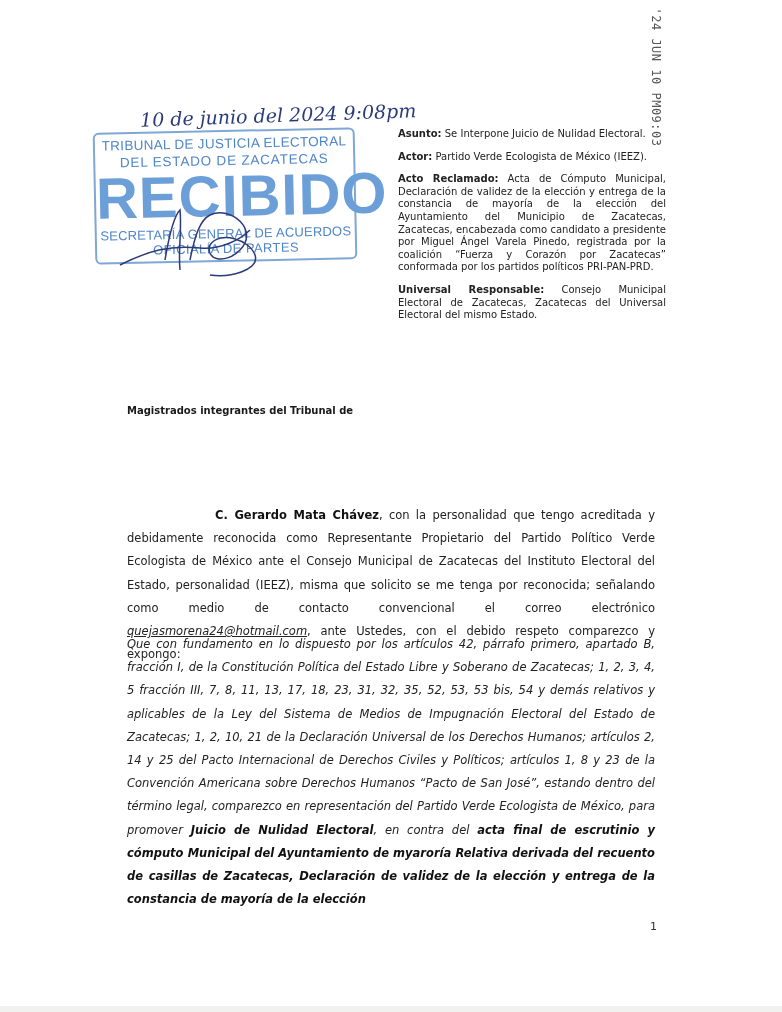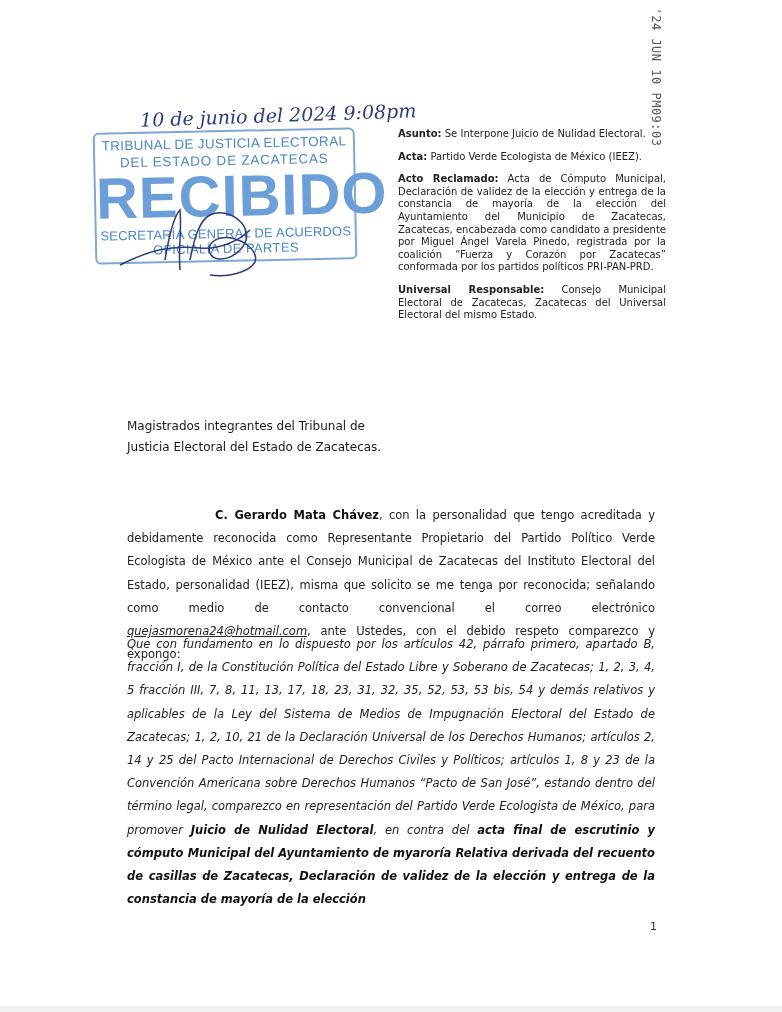--- a/index.html
+++ b/index.html
@@ -26,21 +26,21 @@
   .receipt-mark { position: absolute; left: 646px; top: 12px; width: 20px; height: 130px; }
   .receipt-mark span { position: absolute; left: 50%; top: 50%; transform: translate(-50%, -50%) rotate(90deg);
                        white-space: nowrap; font-family: "DejaVu Sans Mono", monospace; font-size: 12px; color: #555; letter-spacing: 0.5px; }
 
   
   .info { position: absolute; left: 398px; top: 128px; width: 268px; font-size: 10px; line-height: 12.6px; text-align: justify; color: #222; }
   .info p { margin: 0 0 10px 0; }
   .info b { font-weight: bold; }
 
   
-  .addressee { position: absolute; left: 127px; top: 416px; font-size: 12px; font-weight: normal; line-height: 21px; color: #1a1a1a; }
+  .addressee { position: absolute; left: 127px; top: 400px; font-size: 10px; font-weight: bold; line-height: 21px; color: #1a1a1a; }
   .presentes { letter-spacing: 4.2px; }
 
   
   .para { position: absolute; left: 127px; width: 528px; font-size: 11.5px; line-height: 23.2px; text-align: justify; color: #222; }
   .para b { font-weight: bold; color: #111; }
   .p1 { top: 504px; text-indent: 88px; }
   .p2 { top: 633px; font-style: italic; }
   .email { text-decoration: underline; font-style: italic; }
 
   .page-number { position: absolute; left: 650px; top: 920px; font-size: 11px; color: #333; }
@@ -65,28 +65,27 @@
     <path d="M55 70 C 60 40, 65 25, 70 20 C 72 40, 68 60, 70 80" stroke="#2a3a7a" stroke-width="1.5" fill="none"></path>
     <path d="M80 70 C 85 45, 90 30, 100 25 C 120 15, 150 40, 130 60 C 115 75, 95 70, 100 55 C 110 40, 140 50, 145 65 C 150 80, 120 88, 100 85" stroke="#2a3a7a" stroke-width="1.5" fill="none"></path>
   </svg>
 
   <div class="receipt-mark">
     <span>'24 JUN 10 PM09:03</span>
   </div>
 
   <div class="info">
     <p><b>Asunto:</b><span> Se Interpone Juicio de Nulidad Electoral.</span></p>
-    <p><b>Acta:</b><span> Partido Verde Ecologista de México (IEEZ).</span></p>
+    <p><b>Actor:</b><span> Partido Verde Ecologista de México (IEEZ).</span></p>
     <p><b>Acto Reclamado:</b><span> Acta de Cómputo Municipal, Declaración de validez de la elección y entrega de la constancia de mayoría de la elección del Ayuntamiento del Municipio de Zacatecas, Zacatecas, encabezada como candidato a presidente por Miguel Ángel Varela Pinedo, registrada por la coalición “Fuerza y Corazón por Zacatecas” conformada por los partidos políticos PRI-PAN-PRD.</span></p>
     <p><b>Universal Responsable:</b><span> Consejo Municipal Electoral de Zacatecas, Zacatecas del Universal Electoral del mismo Estado.</span></p>
   </div>
 
   <div class="addressee">
     <div>Magistrados integrantes del Tribunal de</div>
-    <div>Justicia Electoral del Estado de Zacatecas.</div>
   </div>
 
   <div class="para p1"><b>C. Gerardo Mata Chávez</b><span>, con la personalidad que tengo acreditada y debidamente reconocida como Representante Propietario del Partido Político Verde Ecologista de México ante el Consejo Municipal de Zacatecas del Instituto Electoral del Estado, personalidad (IEEZ), misma que solicito se me tenga por reconocida; señalando como medio de contacto convencional el correo electrónico </span><span class="email">quejasmorena24@hotmail.com</span><span>, ante Ustedes, con el debido respeto comparezco y expongo:</span></div>
 
   <div class="para p2"><span>Que con fundamento en lo dispuesto por los artículos 42, párrafo primero, apartado B, fracción I, de la Constitución Política del Estado Libre y Soberano de Zacatecas; 1, 2, 3, 4, 5 fracción III, 7, 8, 11, 13, 17, 18, 23, 31, 32, 35, 52, 53, 53 bis, 54 y demás relativos y aplicables de la Ley del Sistema de Medios de Impugnación Electoral del Estado de Zacatecas; 1, 2, 10, 21 de la Declaración Universal de los Derechos Humanos; artículos 2, 14 y 25 del Pacto Internacional de Derechos Civiles y Políticos; artículos 1, 8 y 23 de la Convención Americana sobre Derechos Humanos “Pacto de San José”, estando dentro del término legal, comparezco en representación del Partido Verde Ecologista de México, para promover </span><b>Juicio de Nulidad Electoral</b><span>, en contra del </span><b>acta final de escrutinio y cómputo Municipal del Ayuntamiento de myaroría Relativa derivada del recuento de casillas de Zacatecas, Declaración de validez de la elección y entrega de la constancia de mayoría de la elección</b></div>
 
   <div class="page-number">1</div>
 
   <div class="bottom-edge"></div>
 </div>

